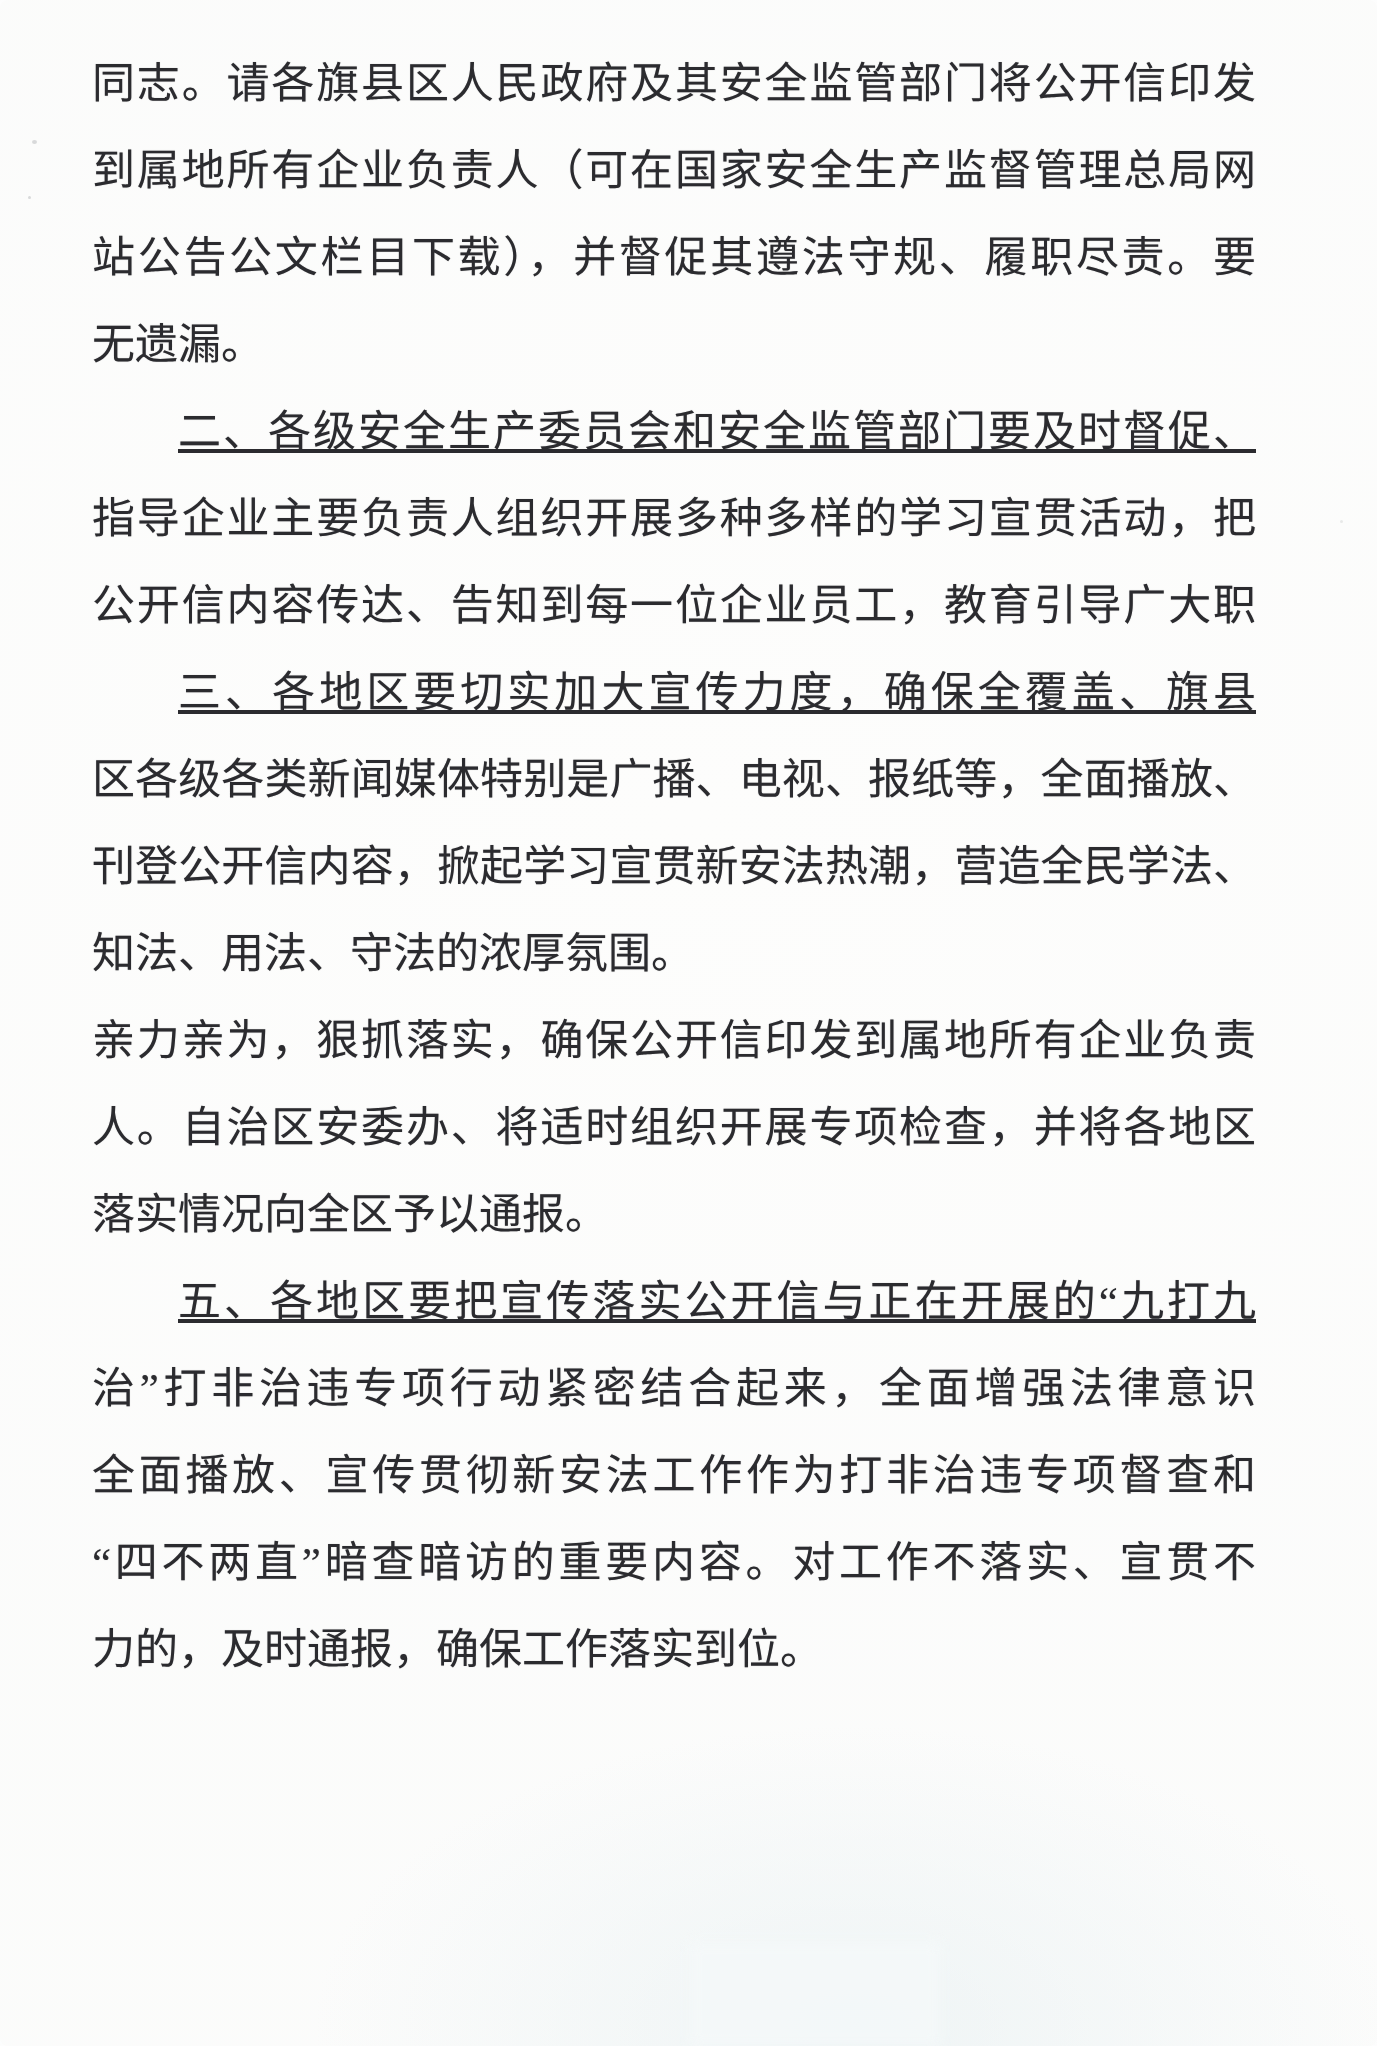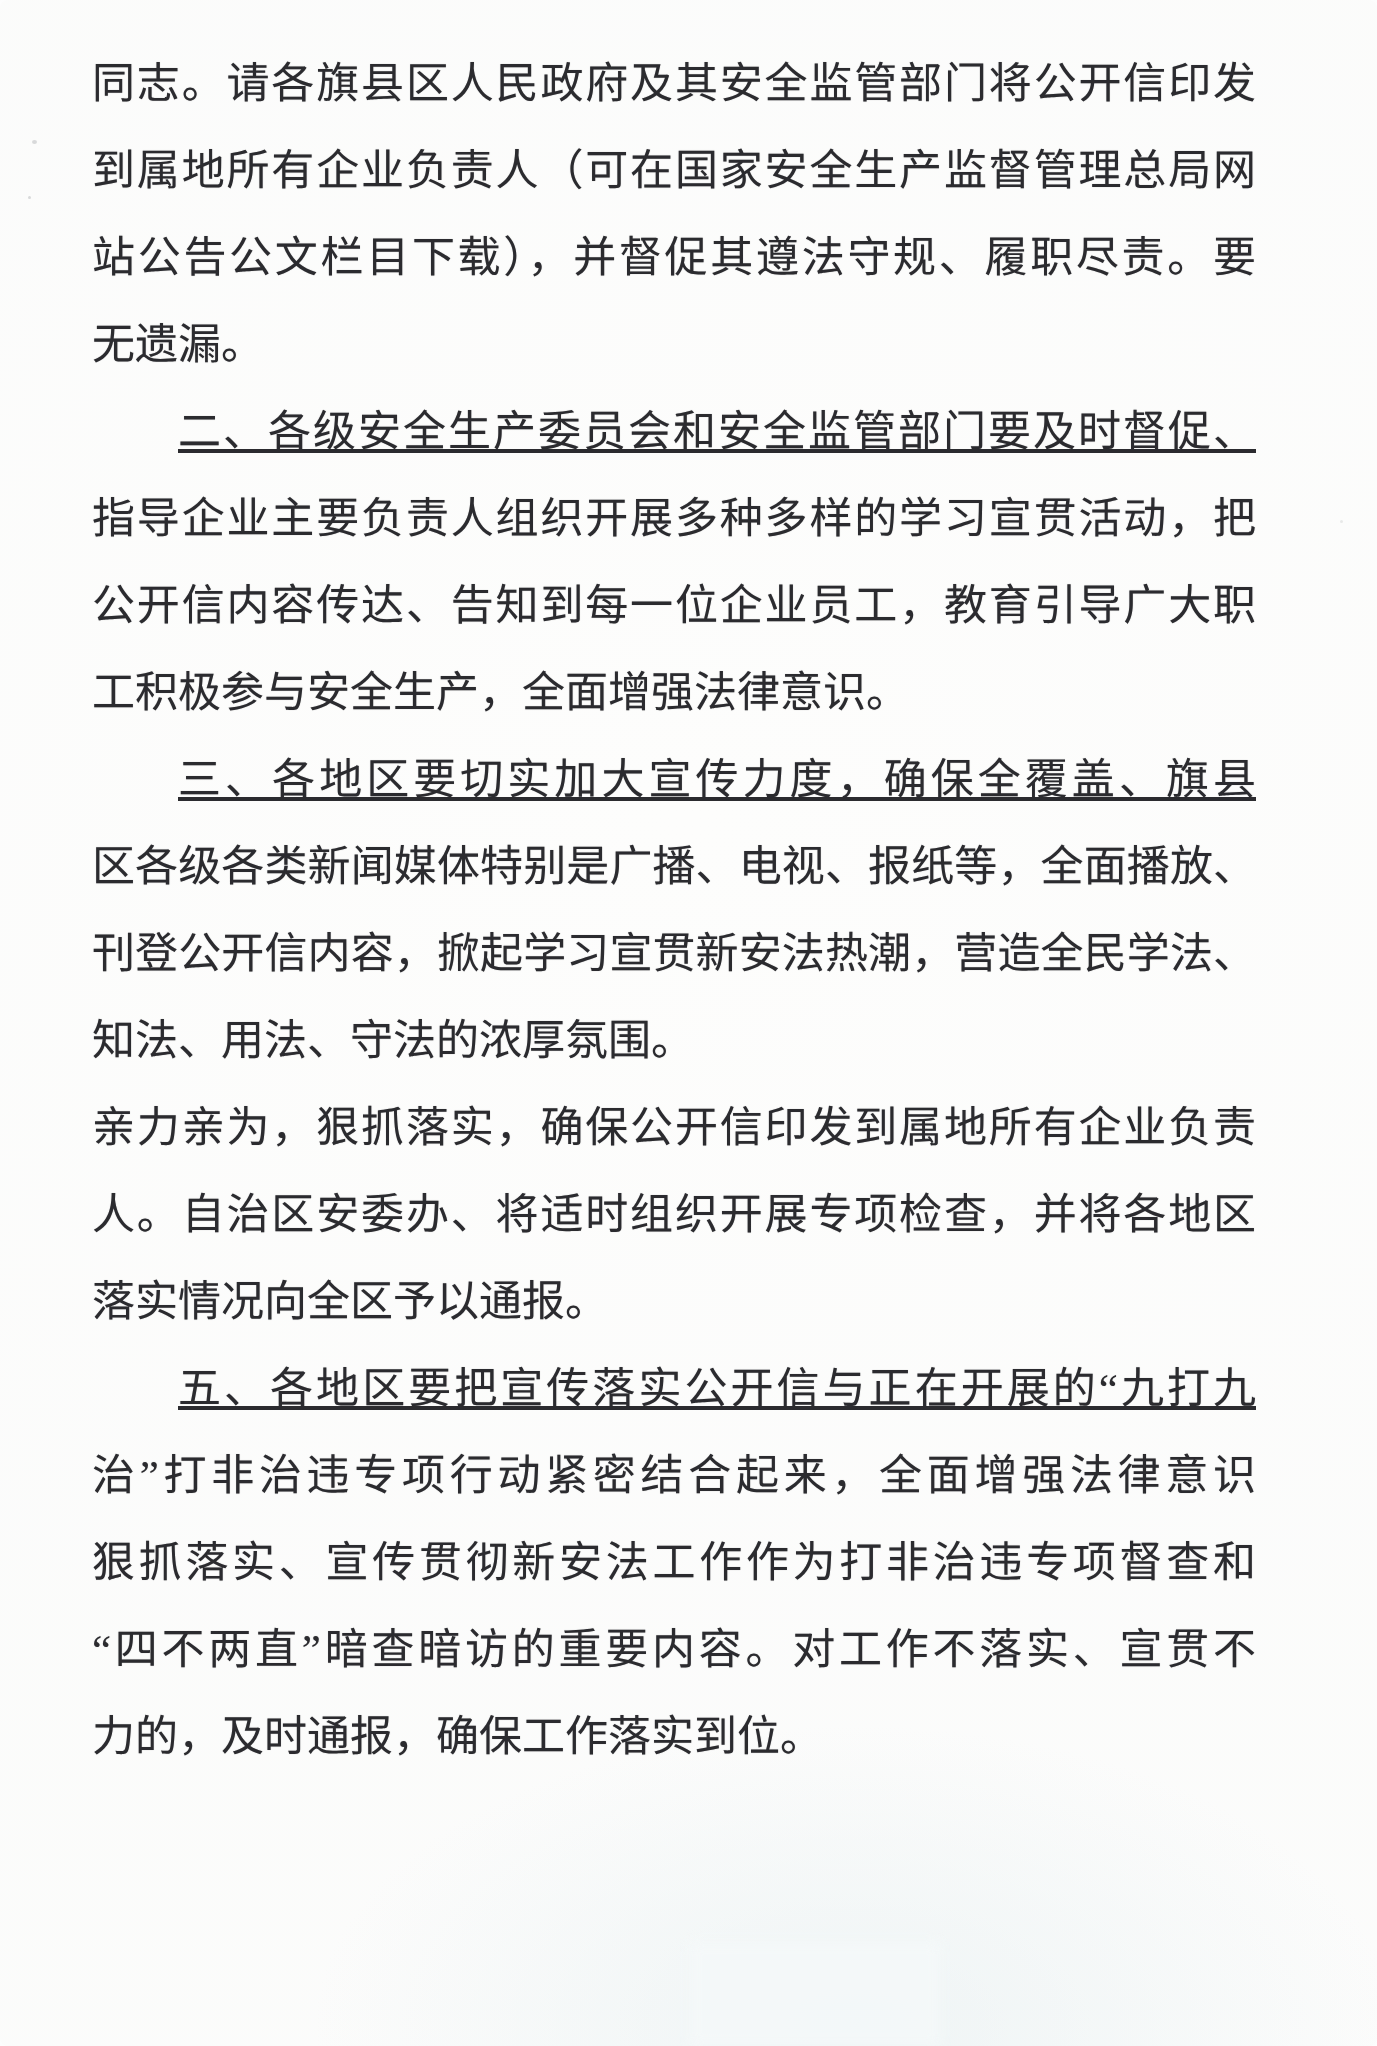--- a/index.html
+++ b/index.html
@@ -78,31 +78,30 @@
 
 <div class="page">
   <div class="text-block" id="text-block" style="color: rgb(43, 43, 47);">
       <div class="text-line fill">同志。请各旗县区人民政府及其安全监管部门将公开信印发</div>
       <div class="text-line fill">到属地所有企业负责人（可在国家安全生产监督管理总局网</div>
       <div class="text-line fill">站公告公文栏目下载），并督促其遵法守规、履职尽责。要</div>
       <div class="text-line">无遗漏。</div>
       <div class="text-line para-first fill">二、各级安全生产委员会和安全监管部门要及时督促、</div>
       <div class="text-line fill">指导企业主要负责人组织开展多种多样的学习宣贯活动，把</div>
       <div class="text-line fill">公开信内容传达、告知到每一位企业员工，教育引导广大职</div>
-      <div class="text-line">工积极参与安全生产，全面增强法律意识。</div>
       <div class="text-line para-first fill">三、各地区要切实加大宣传力度，确保全覆盖、旗县</div>
       <div class="text-line fill">区各级各类新闻媒体特别是广播、电视、报纸等，全面播放、</div>
       <div class="text-line fill">刊登公开信内容，掀起学习宣贯新安法热潮，营造全民学法、</div>
       <div class="text-line">知法、用法、守法的浓厚氛围。</div>
       <div class="text-line fill">亲力亲为，狠抓落实，确保公开信印发到属地所有企业负责</div>
       <div class="text-line fill">人。自治区安委办、将适时组织开展专项检查，并将各地区</div>
       <div class="text-line">落实情况向全区予以通报。</div>
       <div class="text-line para-first fill">五、各地区要把宣传落实公开信与正在开展的“九打九</div>
       <div class="text-line fill">治”打非治违专项行动紧密结合起来，全面增强法律意识</div>
-      <div class="text-line fill">狠抓落实、宣传贯彻新安法工作作为打非治违专项督查和</div>
+      <div class="text-line fill">全面播放、宣传贯彻新安法工作作为打非治违专项督查和</div>
       <div class="text-line fill">“四不两直”暗查暗访的重要内容。对工作不落实、宣贯不</div>
       <div class="text-line">力的，及时通报，确保工作落实到位。</div>
     </div>
   <span class="speckle s1"></span>
   <span class="speckle s2"></span>
   <span class="speckle s3"></span>
   <div class="bottom-artifact"></div>
 </div>
 
 </body></html>

